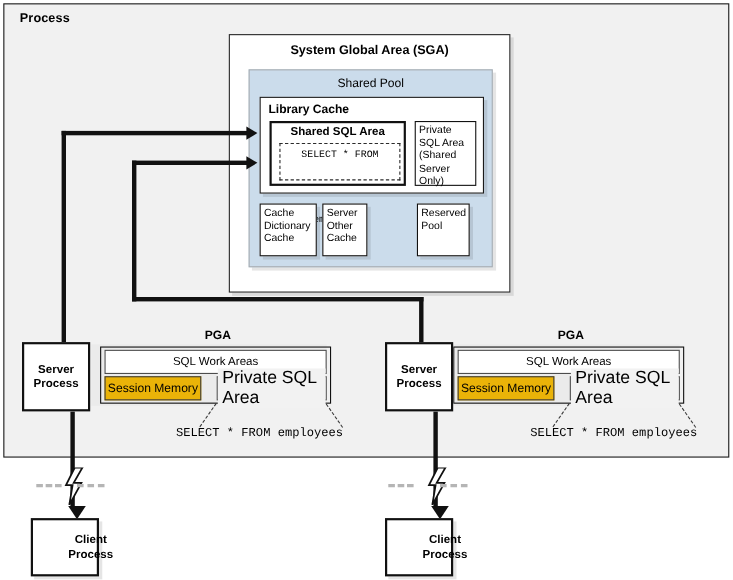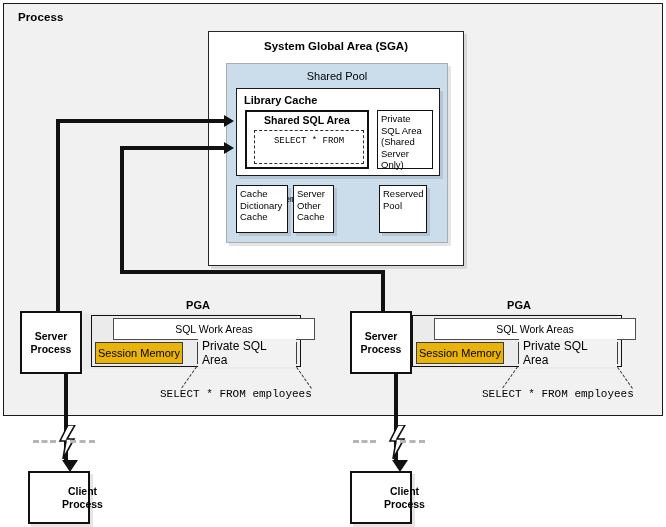--- a/index.html
+++ b/index.html
@@ -230,21 +230,21 @@
     box-sizing:border-box;
   }
   .sql-work-areas{
     position:absolute;
     left:12px; top:19px;
     width:202px; height:22px;
     background:#ffffff;
     border:1px solid #4d4d4d;
     box-sizing:border-box;
     display:flex;align-items:center;justify-content:center;
-    font-size:10.5px;color:#000;margin-left:18px;
+    font-size:10.5px;color:#000;
   }
   .session-memory{
     position:absolute;
     left:12px; top:43px;
     width:88px; height:22px;
     background:#eab308;
     border:1.5px solid #3d3d3d;
     box-sizing:border-box;
     display:flex;align-items:center;justify-content:center;
     font-size:11px;color:#000;
@@ -257,21 +257,21 @@
     border:1.5px solid #3d3d3d;
     background:
       repeating-linear-gradient(135deg,
         #cfcfcf 0px,#cfcfcf 1px,
         #ffffff 1px,#ffffff 4px);
     display:flex;align-items:center;justify-content:center;
   }
   .private-sql-pga span{
     background:#f2f2f2;
     padding:0 4px;
-    font-size:12px;
+    font-size:16px;
     color:#000;
   }
 
   
   .callout-text{
     position:absolute;
     font-family:"Liberation Mono","DejaVu Sans Mono",monospace;
     font-size:11px;
     color:#000;
     white-space:pre;

